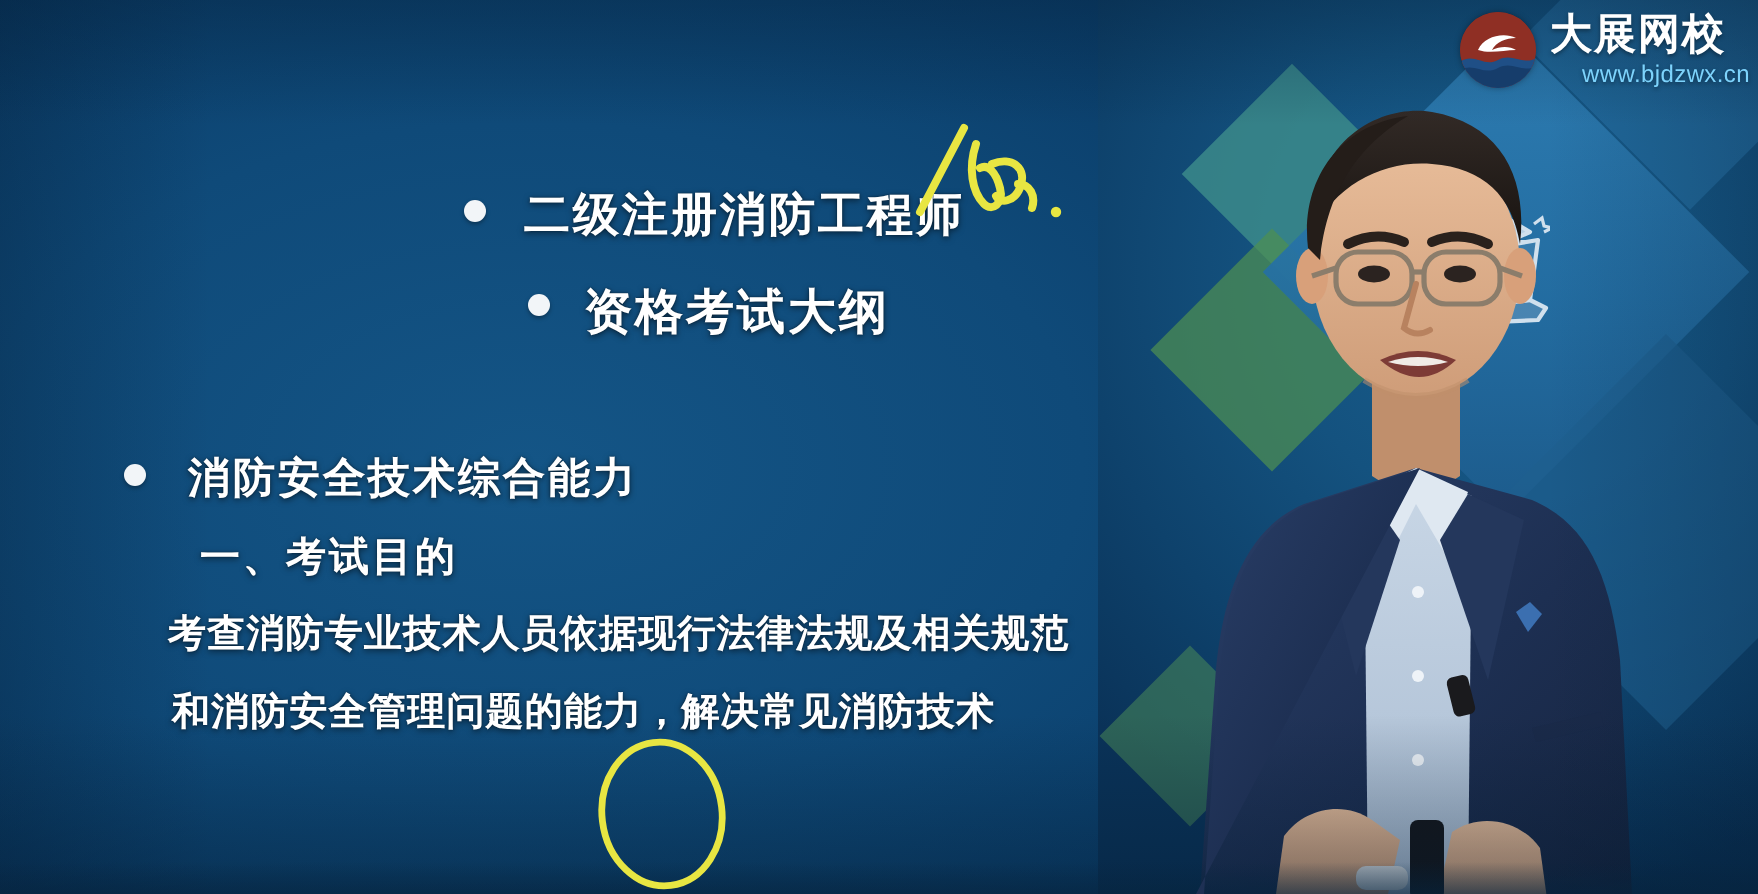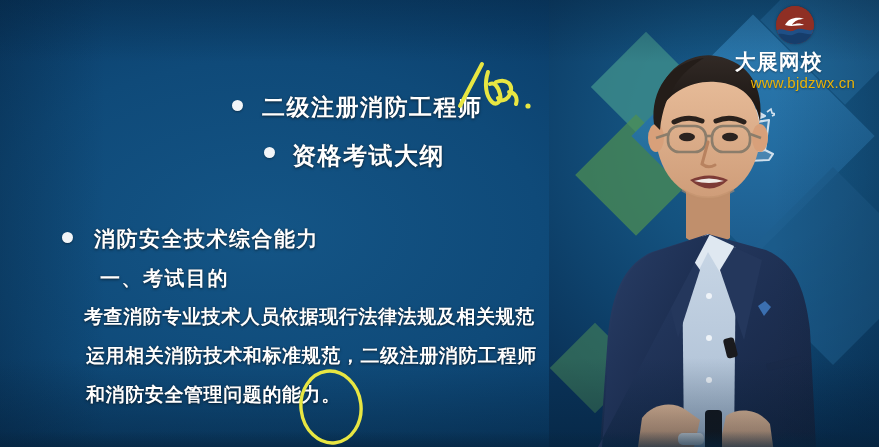--- a/index.html
+++ b/index.html
@@ -107,26 +107,25 @@
     left: 598px;
     top: 38px;
     width: 282px;
     height: 409px;
   }
 
   
   .logo-wrap {
     position: absolute;
     top: 6px;
-    right: 24px;
+    right: 4px;
     display: flex;
     align-items: center;
     gap: 7px;
     z-index: 40;
-    flex-direction: column;
   }
   .logo-mark {
     width: 38px; height: 38px;
     border-radius: 50%;
     background: #8f2f24;
     position: relative;
     overflow: hidden;
     flex: none;
     box-shadow: 0 0 3px rgba(0,0,0,0.35);
   }
@@ -136,22 +135,22 @@
     line-height: 1;
   }
   .logo-cn {
     color: #ffffff;
     font-size: 21px;
     font-weight: 700;
     letter-spacing: 1px;
     text-shadow: 0 1px 2px rgba(0,0,0,0.4);
   }
   .logo-url {
-    color: #eab308;
-    font-size: 15px;
+    color: #7dd3fc;
+    font-size: 12px;
     letter-spacing: 0.2px;
     margin-top: 3px;
     text-shadow: 0 1px 2px rgba(0,0,0,0.4);
     margin-left: 16px;
   }
 
   
   .slide-text { position: absolute; inset: 0; z-index: 20; border-radius: 28px; }
 
   .bullet-dot {
@@ -319,22 +318,21 @@
 
     <div class="bullet-dot" id="b-title2"></div>
     <div class="txt" id="t-title2">资格考试大纲</div>
 
     <div class="bullet-dot" id="b-sec"></div>
     <div class="txt" id="t-sec">消防安全技术综合能力</div>
 
     <div class="txt" id="t-sub">一、考试目的</div>
 
     <div class="txt" id="t-p1">考查消防专业技术人员依据现行法律法规及相关规范</div>
-    <div class="txt" id="t-p2">运用相关消防技术和标准规范，二级注册消防工程师</div>
-    <div class="txt" id="t-p3">和消防安全管理问题的能力。</div>
+    <div class="txt" id="t-p2">和消防安全管理问题的能力，解决常见消防技术</div>
   </div>
 
   <svg class="presenter-mask" viewBox="0 0 281 447">
     <defs>
       <linearGradient id="maskSuit" x1="0" y1="0" x2="1" y2="1">
         <stop offset="0%" stop-color="#2a3f68"></stop>
         <stop offset="55%" stop-color="#1d2f52"></stop>
         <stop offset="100%" stop-color="#16243f"></stop>
       </linearGradient>
     </defs>

